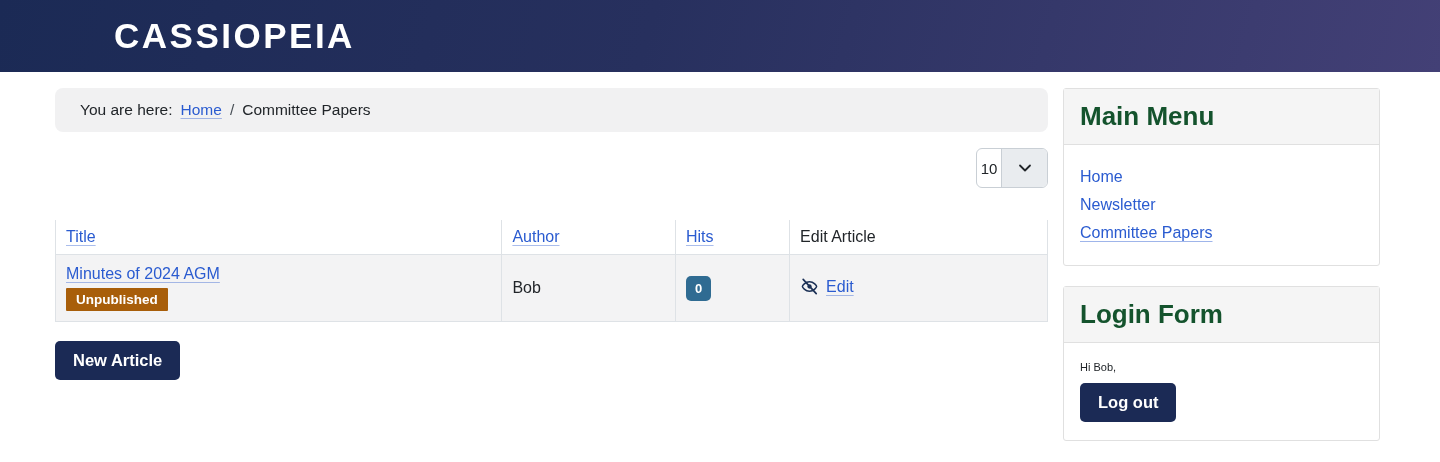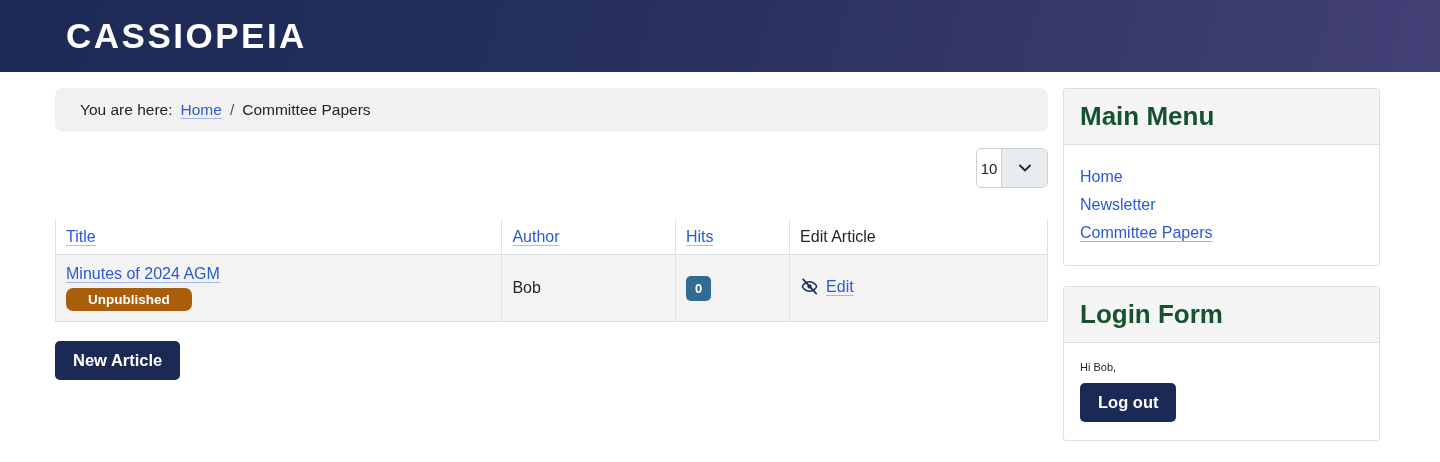--- a/index.html
+++ b/index.html
@@ -8,21 +8,21 @@
 
   
   .site-header {
     width: 100%; height: 72px;
     background: linear-gradient(105deg, #1b2a55 0%, #27305e 45%, #434076 100%);
     display: flex; align-items: center;
     padding-left: 66px;
   }
   .brand {
     color: #ffffff; font-size: 35px; font-weight: 800; letter-spacing: 2.5px;
-    text-decoration: none; cursor: pointer;
+    text-decoration: none; cursor: pointer; margin-left: 48px;
   }
 
   
   .page-wrap {
     width: 1325px; margin: 16px 0 0 55px;
     display: flex; gap: 15px; align-items: flex-start;
   }
   .main-col { width: 993px; }
   .side-col { width: 317px; }
 
@@ -55,21 +55,21 @@
   .col-title { width: 45%; }
   .col-author { width: 17.5%; }
   .col-hits { width: 11.5%; }
   .col-edit { width: 26%; }
   .row-tall td { padding-top: 10px; padding-bottom: 10px; }
 
   .badge-status {
     display: inline-block; margin-top: 5px;
     background: #a85e0a; color: #ffffff;
     font-size: 13.5px; font-weight: 700;
-    padding: 4px 22px; border-radius: 7px;
+    padding: 4px 10px; border-radius: 1px;
   }
   .badge-hits {
     display: inline-block; background: #2f6b92; color: #ffffff;
     font-size: 13px; font-weight: 700; min-width: 13px; text-align: center;
     padding: 5px 9px; border-radius: 5px;
   }
   .edit-link { display: inline-flex; align-items: flex-end; gap: 7px; text-decoration: none; cursor: pointer; }
   .edit-link .icon { display: inline-flex; color: #1b3055; }
   .edit-link .txt { color: #2a5bd0; text-decoration: underline; text-decoration-color: rgba(42,91,208,.4); text-underline-offset: 3px; }
 

